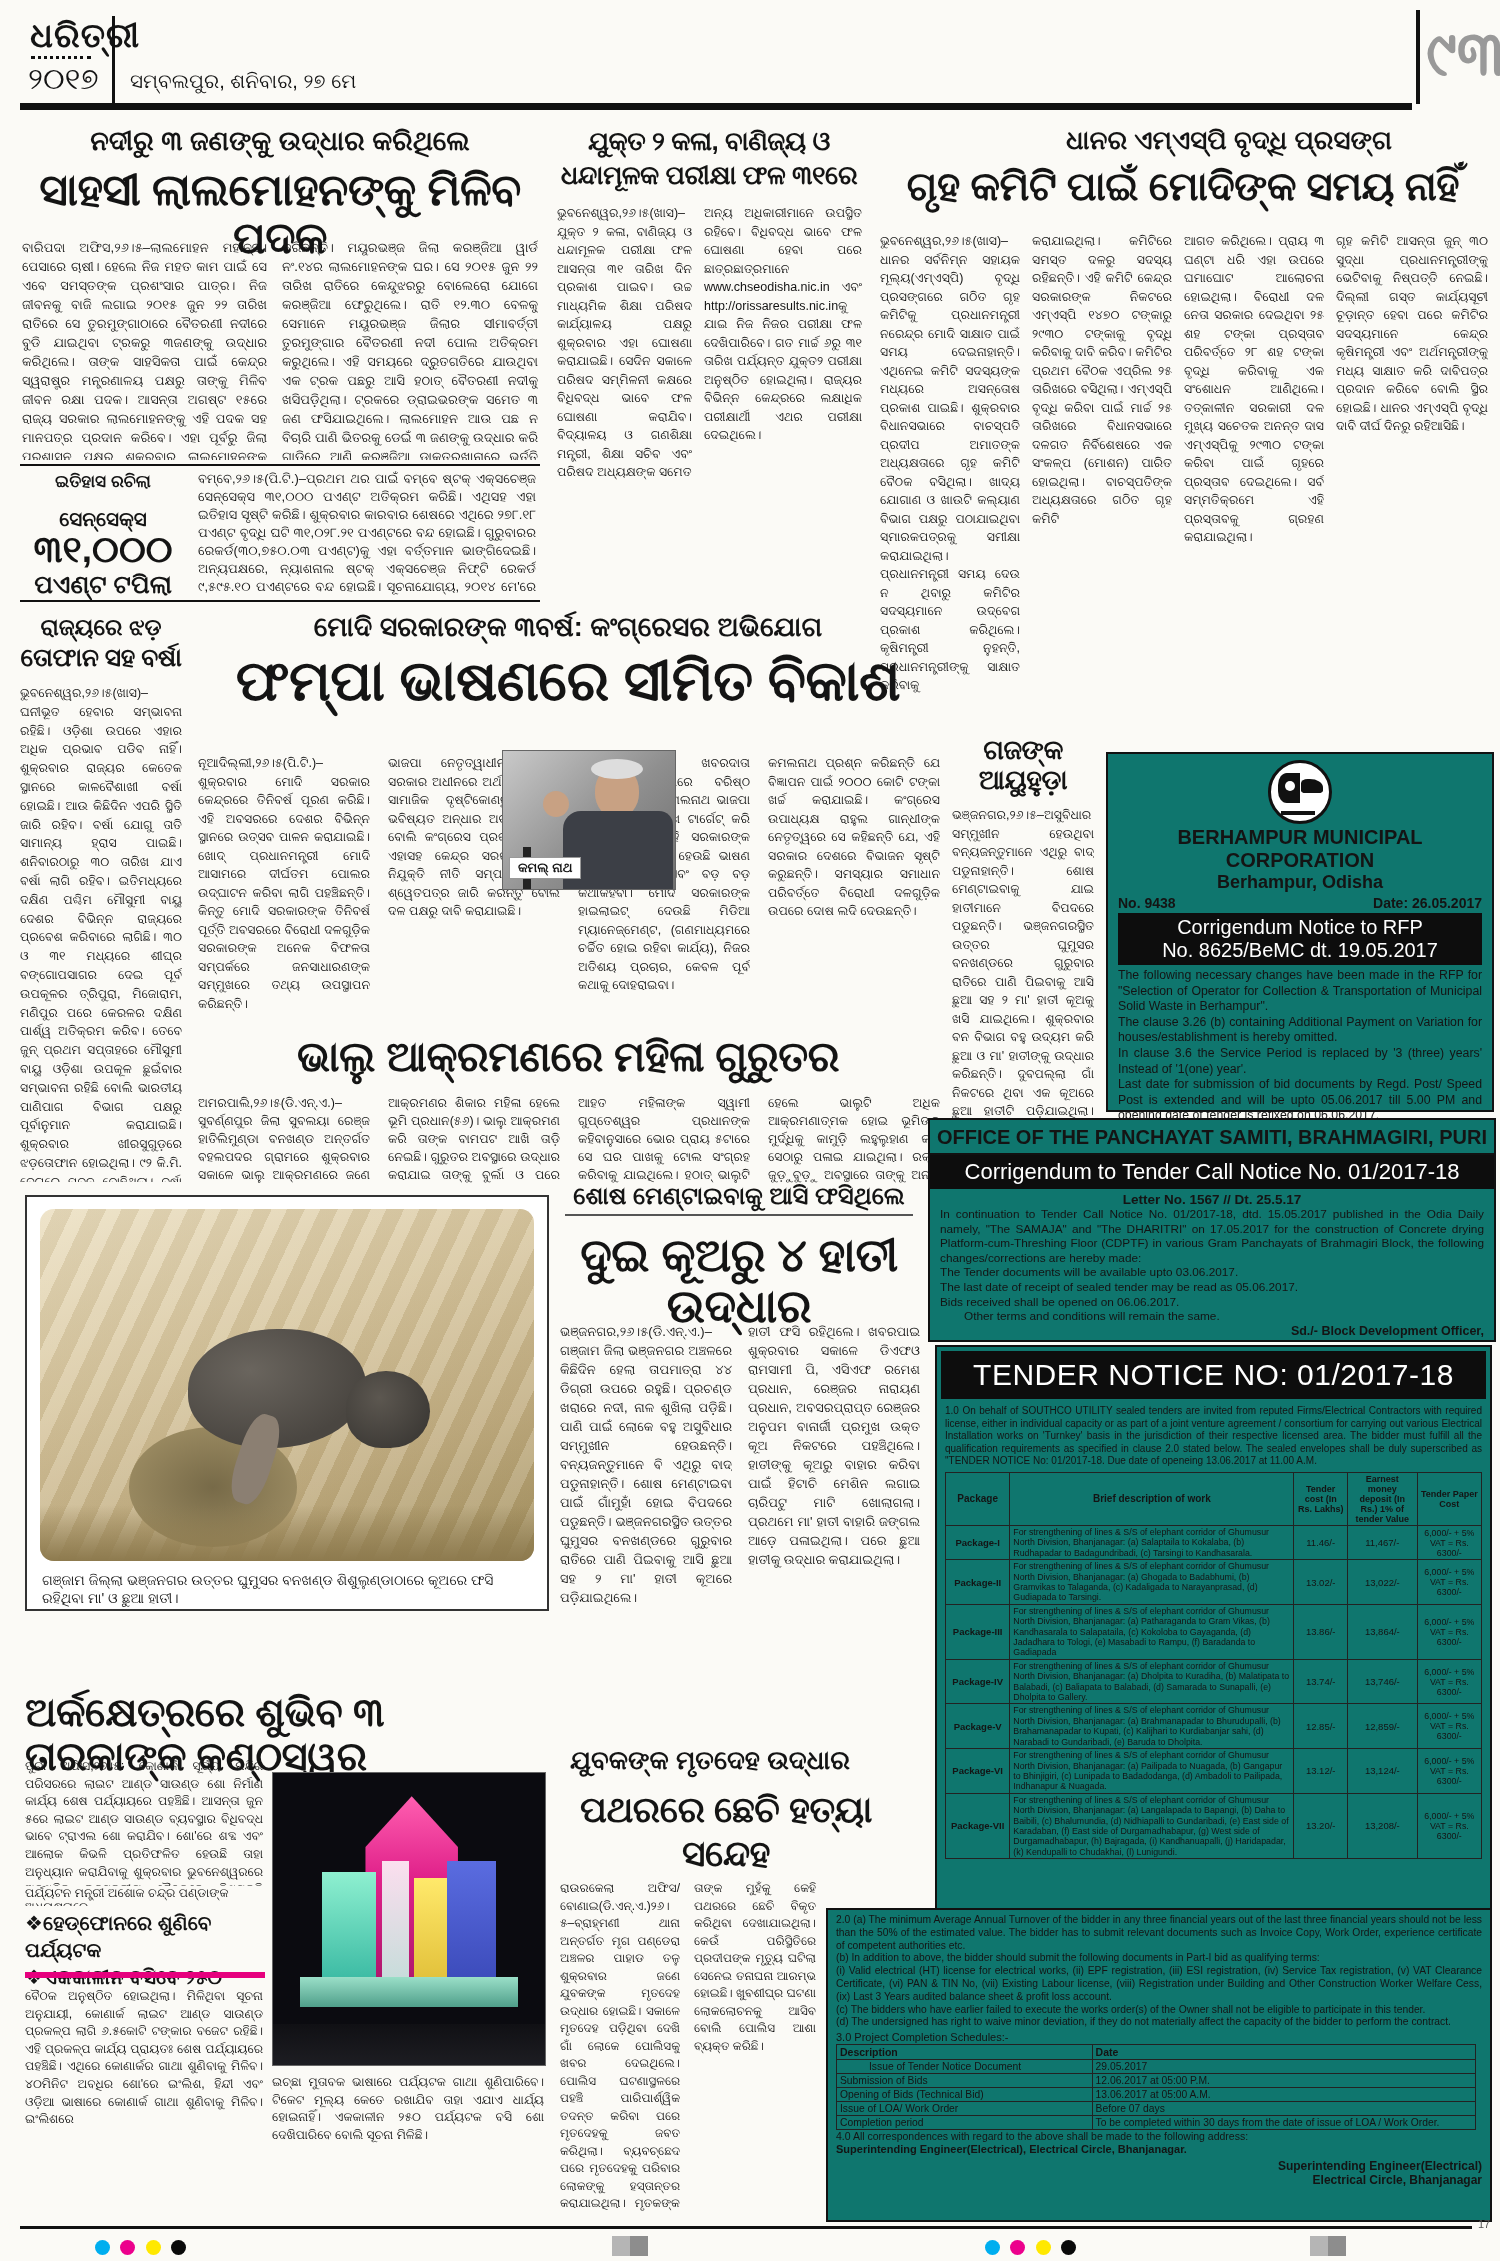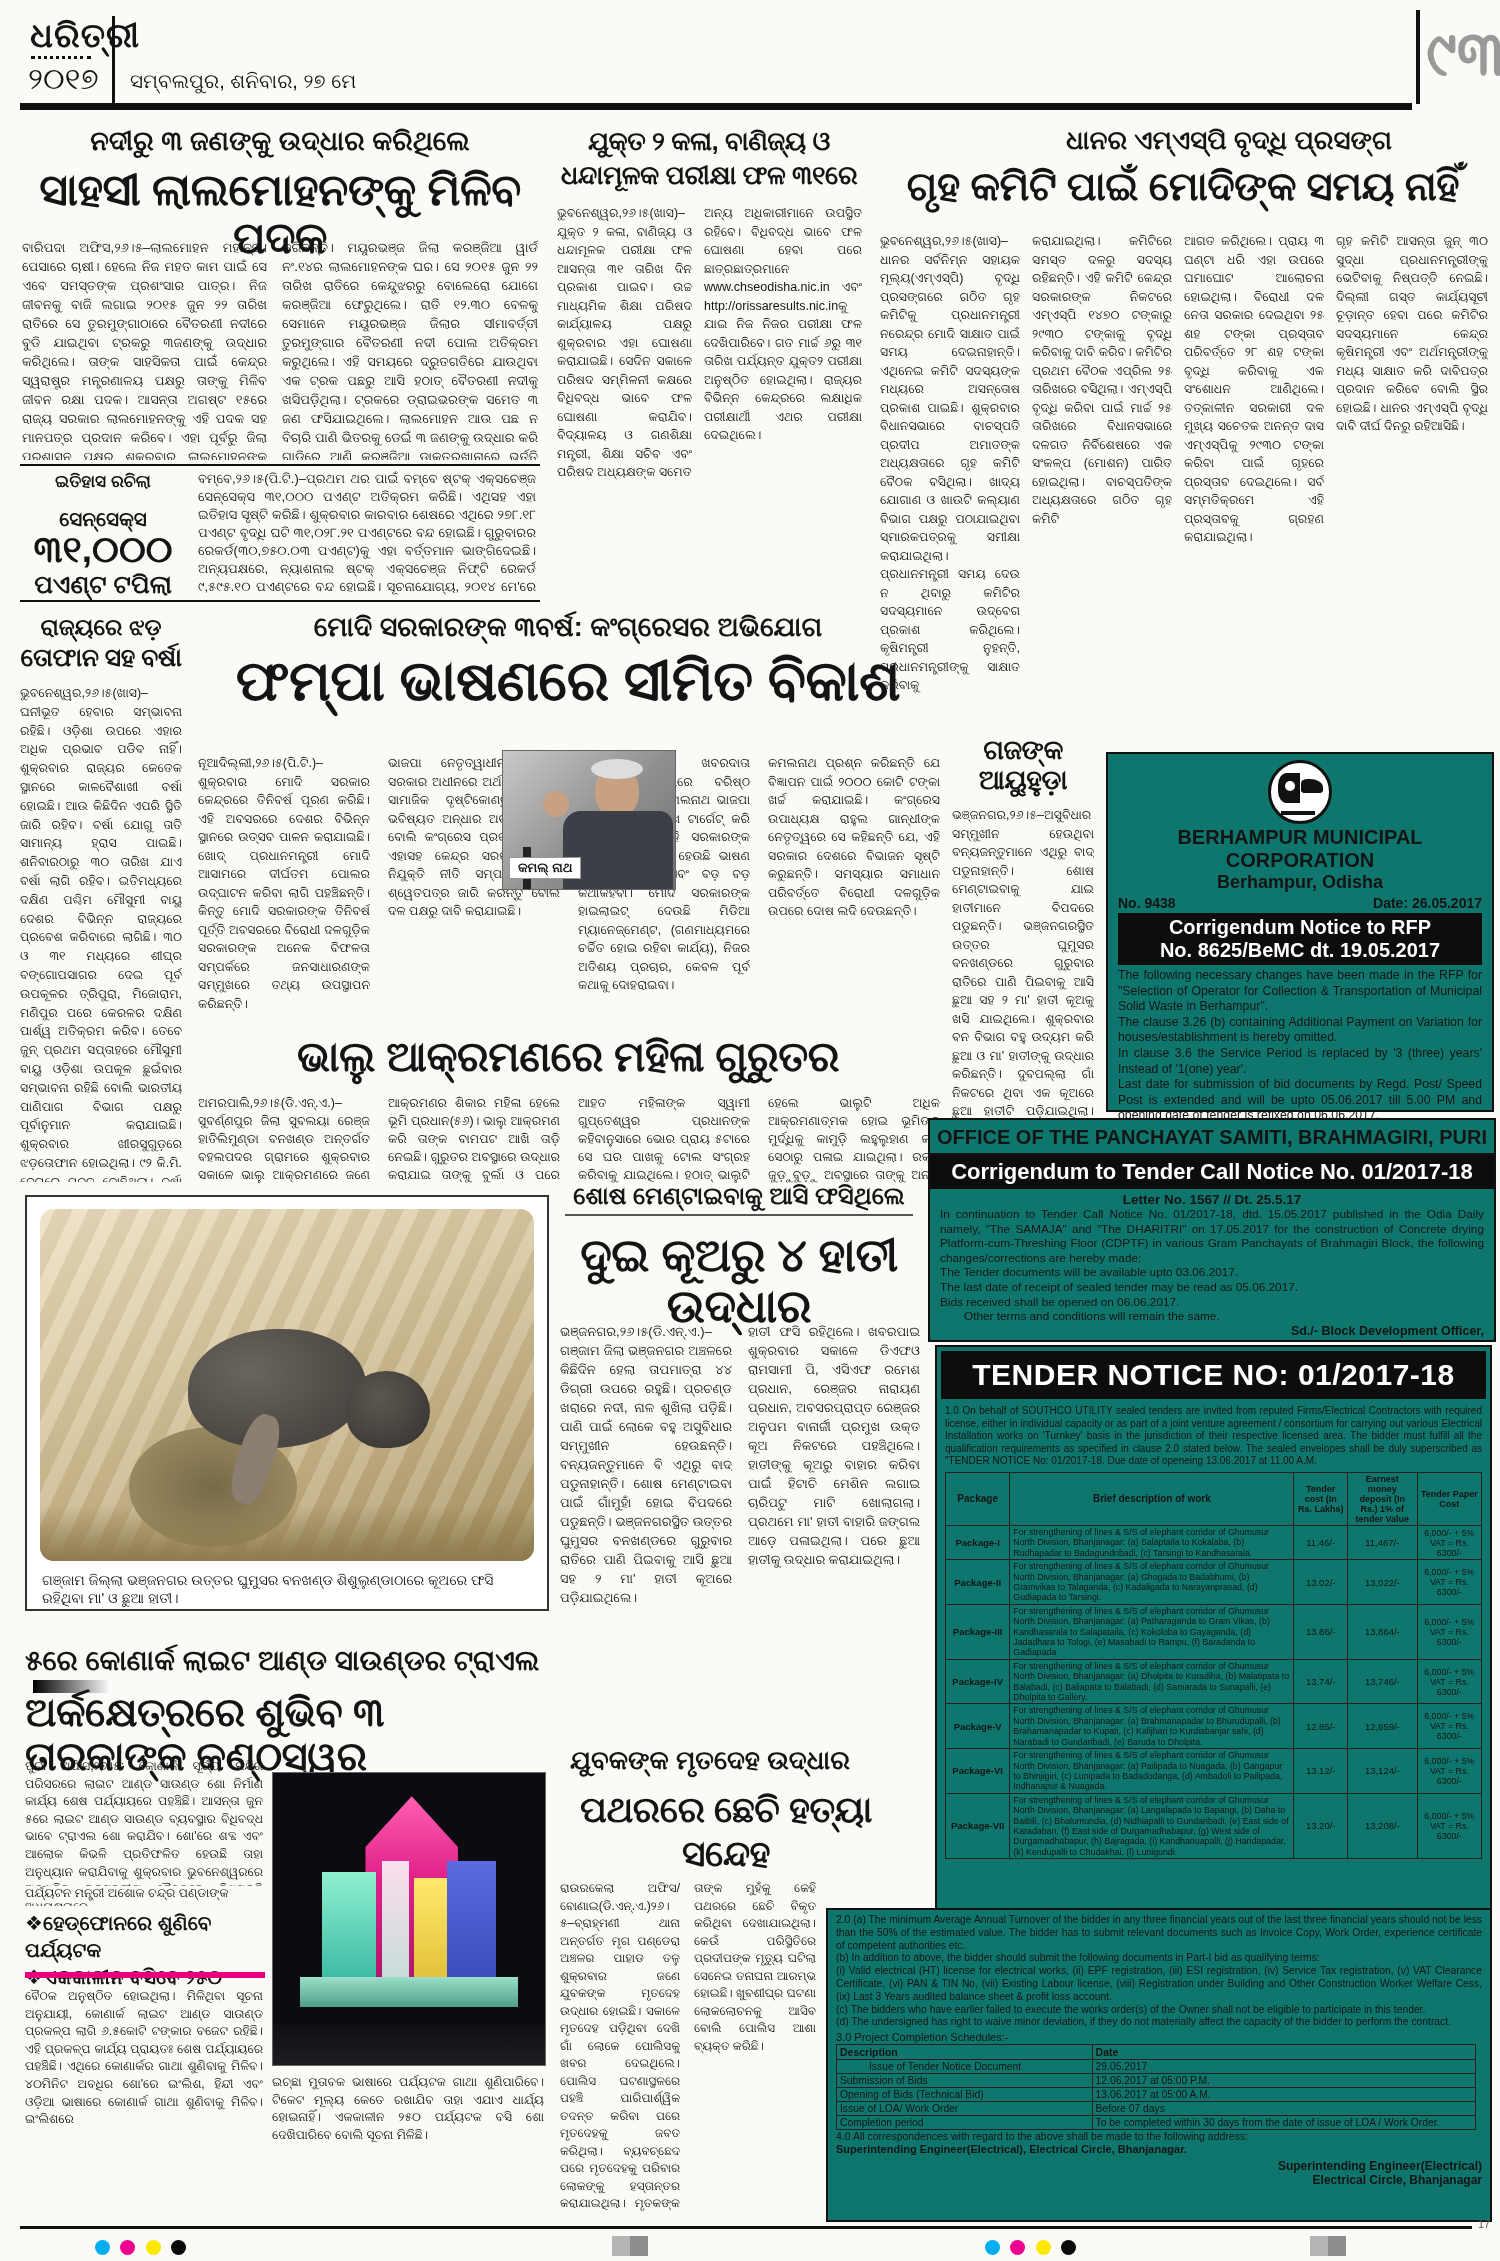--- a/index.html
+++ b/index.html
@@ -8,21 +8,21 @@
   .abs{position:absolute;}
   .just{text-align:justify;text-justify:inter-word;}
   .ctr{text-align:center;}
   .b{font-weight:bold;}
   .clip{overflow:hidden;}
   .rule{background:#111;}
   .kick{font-weight:bold;line-height:1.15;}
   .head{font-weight:bold;line-height:1.1;letter-spacing:-0.5px;}
   .body-txt{font-size:13px;line-height:19px;}
   .notice-box{border:2px solid #111;background:#0f766e;}
-  .black-banner{background:#0d0d0d;color:#fff;font-weight:bold;display:flex;align-items:center;justify-content:center;}
+  .black-banner{background:#0d0d0d;color:#fff;font-weight:normal;display:flex;align-items:center;justify-content:center;}
   table{border-collapse:collapse;width:100%;}
   .ttab td,.ttab th{border:1px solid #222;padding:1px 3px;vertical-align:middle;}
   .photo-frame{border:1px solid #666;}
   .cap{font-size:14px;line-height:18px;}
   .vrule{background:#111;width:3px;}
 </style>
 </head>
 <body>
 
 <div id="page">
@@ -252,24 +252,20 @@
         </tr>
       </tbody>
         </table>
       <div style="font-size:10.5px;line-height:13px;">4.0  All correspondences with regard to the above shall be made to the following address:</div>
       <div class="b" style="font-size:11px;line-height:13.5px;">Superintending Engineer(Electrical), Electrical Circle, Bhanjanagar.</div>
       <div class="b" style="font-size:12px;text-align:right;line-height:14px;margin-top:2px;">Superintending Engineer(Electrical)</div>
       <div class="b" style="font-size:12px;text-align:right;line-height:14px;">Electrical Circle, Bhanjanagar</div>
     </div>
   </div>
 
-  <div class="abs" style="left:25px;top:1645px;width:520px;">
-    <span class="kick" style="font-size:28px;">୫ରେ କୋଣାର୍କ ଲାଇଟ ଆଣ୍ଡ ସାଉଣ୍ଡର ଟ୍ରାଏଲ</span>
-    <span style="display:inline-block;width:78px;height:13px;margin-left:8px;background:linear-gradient(to right,#000,#fff);vertical-align:middle;"></span>
-  </div>
   <div class="abs head" style="left:25px;top:1690px;width:522px;font-size:40px;">ଅର୍କକ୍ଷେତ୍ରରେ ଶୁଭିବ ୩ ତାରକାଙ୍କ କଣ୍ଠସ୍ୱର</div>
   <div class="abs just clip" style="left:25px;top:1758px;width:238px;height:128px;font-size:12.3px;line-height:17.6px;">ପୁରୀ ଅଫିସ,୨୬।୫: କୋଣାର୍କ ସୂର୍ଯ୍ୟ ମନ୍ଦିର ପରିସରରେ ଲାଇଟ ଆଣ୍ଡ ସାଉଣ୍ଡ ଶୋ ନିର୍ମାଣ କାର୍ଯ୍ୟ ଶେଷ ପର୍ଯ୍ୟାୟରେ ପହଞ୍ଚିଛି। ଆସନ୍ତା ଜୁନ ୫ରେ ଲାଇଟ ଆଣ୍ଡ ସାଉଣ୍ଡ ବ୍ୟବସ୍ଥାର ବିଧିବଦ୍ଧ ଭାବେ ଟ୍ରାଏଲ ଶୋ କରାଯିବ। ଶୋ'ରେ ଶବ୍ଦ ଏବଂ ଆଲୋକ କିଭଳି ପ୍ରତିଫଳିତ ହେଉଛି ତାହା ଅନୁଧ୍ୟାନ କରାଯିବାକୁ ଶୁକ୍ରବାର ଭୁବନେଶ୍ୱରରେ ଅନୁଷ୍ଠିତ ଉଚ୍ଚସ୍ତରୀୟ ବୈଠକରେ ନିଷ୍ପତ୍ତି ହୋଇଛି।</div>
   <div class="abs clip" style="left:25px;top:1886px;width:238px;height:20px;font-size:12.3px;">ପର୍ଯ୍ୟଟନ ମନ୍ତ୍ରୀ ଅଶୋକ ଚନ୍ଦ୍ର ପଣ୍ଡାଙ୍କ ଅଧ୍ୟକ୍ଷତାରେ</div>
   <div class="abs b" style="left:25px;top:1910px;width:244px;font-size:20px;line-height:27px;">
     <div><span>❖</span><span>ହେଡ୍‌ଫୋନରେ ଶୁଣିବେ ପର୍ଯ୍ୟଟକ</span></div>
     <div><span>❖</span><span>ଏକକାଳୀନ ବସିବେ ୨୫୦</span></div>
   </div>
   <div class="abs" style="left:25px;top:1972px;width:240px;height:6px;background:#e6007e;"></div>
   <div class="abs just clip" style="left:25px;top:1988px;width:238px;height:228px;font-size:12.3px;line-height:17.6px;">ବୈଠକ ଅନୁଷ୍ଠିତ ହୋଇଥିଲା। ମିଳିଥିବା ସୂଚନା ଅନୁଯାୟୀ, କୋଣାର୍କ ଲାଇଟ ଆଣ୍ଡ ସାଉଣ୍ଡ ପ୍ରକଳ୍ପ ଲାଗି ୬.୫କୋଟି ଟଙ୍କାର ବଜେଟ ରହିଛି। ଏହି ପ୍ରକଳ୍ପ କାର୍ଯ୍ୟ ପ୍ରାୟତଃ ଶେଷ ପର୍ଯ୍ୟାୟରେ ପହଞ୍ଚିଛି। ଏଥିରେ କୋଣାର୍କର ଗାଥା ଶୁଣିବାକୁ ମିଳିବ। ୪୦ମିନିଟ ଅବଧିର ଶୋ'ରେ ଇଂଲିଶ, ହିନ୍ଦୀ ଏବଂ ଓଡ଼ିଆ ଭାଷାରେ କୋଣାର୍କ ଗାଥା ଶୁଣିବାକୁ ମିଳିବ। ଇଂଲିଶରେ</div>
 

